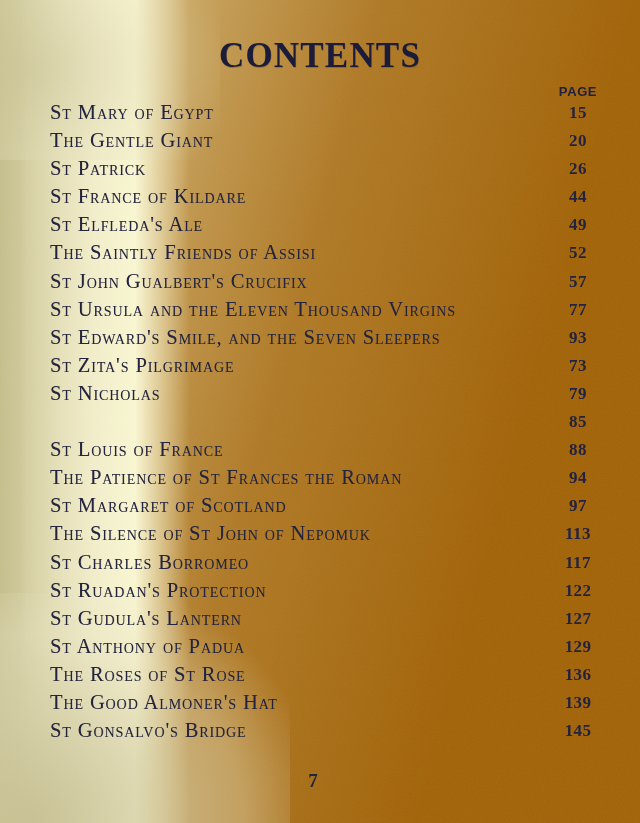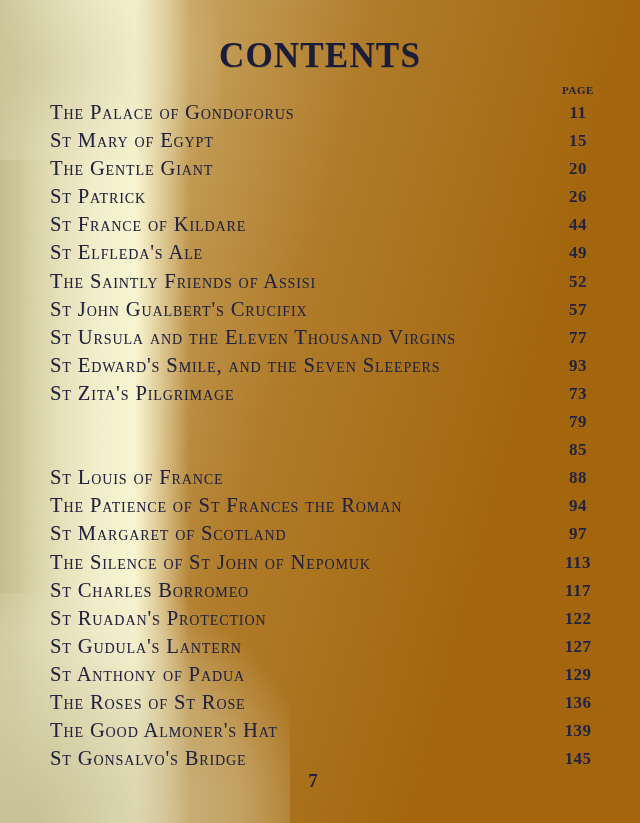--- a/index.html
+++ b/index.html
@@ -102,23 +102,23 @@
     color: #1b1b3a;
     text-shadow: 0.5px 0.5px 0 rgba(60,60,40,0.30);
   }
 
   .page-header {
     position: absolute;
     top: 84px;
     left: 530px;
     width: 96px;
     text-align: center;
-    font-family: Liberation Serif, serif;
-    font-weight: bold;
-    font-size: 11px;
+    font-family: Liberation Sans, sans-serif;
+    font-weight: bold;
+    font-size: 13px;
     letter-spacing: 0.6px;
     color: #20203f;
   }
 
   .toc {
     position: absolute;
     top: 100px;
     left: 0;
     width: 640px;
   }
@@ -188,24 +188,20 @@
 
   <div class="content">
 
     <div class="title">CONTENTS</div>
 
     <div class="page-header">PAGE</div>
 
     <div class="toc">
 
       <div class="toc-row">
-        <span class="toc-title">The Palace of Gondoforus</span>
-        <span class="toc-page">11</span>
-      </div>
-      <div class="toc-row">
         <span class="toc-title">St Mary of Egypt</span>
         <span class="toc-page">15</span>
       </div>
       <div class="toc-row">
         <span class="toc-title">The Gentle Giant</span>
         <span class="toc-page">20</span>
       </div>
       <div class="toc-row">
         <span class="toc-title">St Patrick</span>
         <span class="toc-page">26</span>
@@ -232,20 +228,21 @@
       </div>
       <div class="toc-row">
         <span class="toc-title">St Edward's Smile, and the Seven Sleepers</span>
         <span class="toc-page">93</span>
       </div>
       <div class="toc-row">
         <span class="toc-title">St Zita's Pilgrimage</span>
         <span class="toc-page">73</span>
       </div>
       <div class="toc-row">
+        <span class="toc-title">St Nicholas</span>
         <span class="toc-page">79</span>
       </div>
       <div class="toc-row">
         <span class="toc-page">85</span>
       </div>
       <div class="toc-row">
         <span class="toc-title">St Louis of France</span>
         <span class="toc-page">88</span>
       </div>
       <div class="toc-row">

